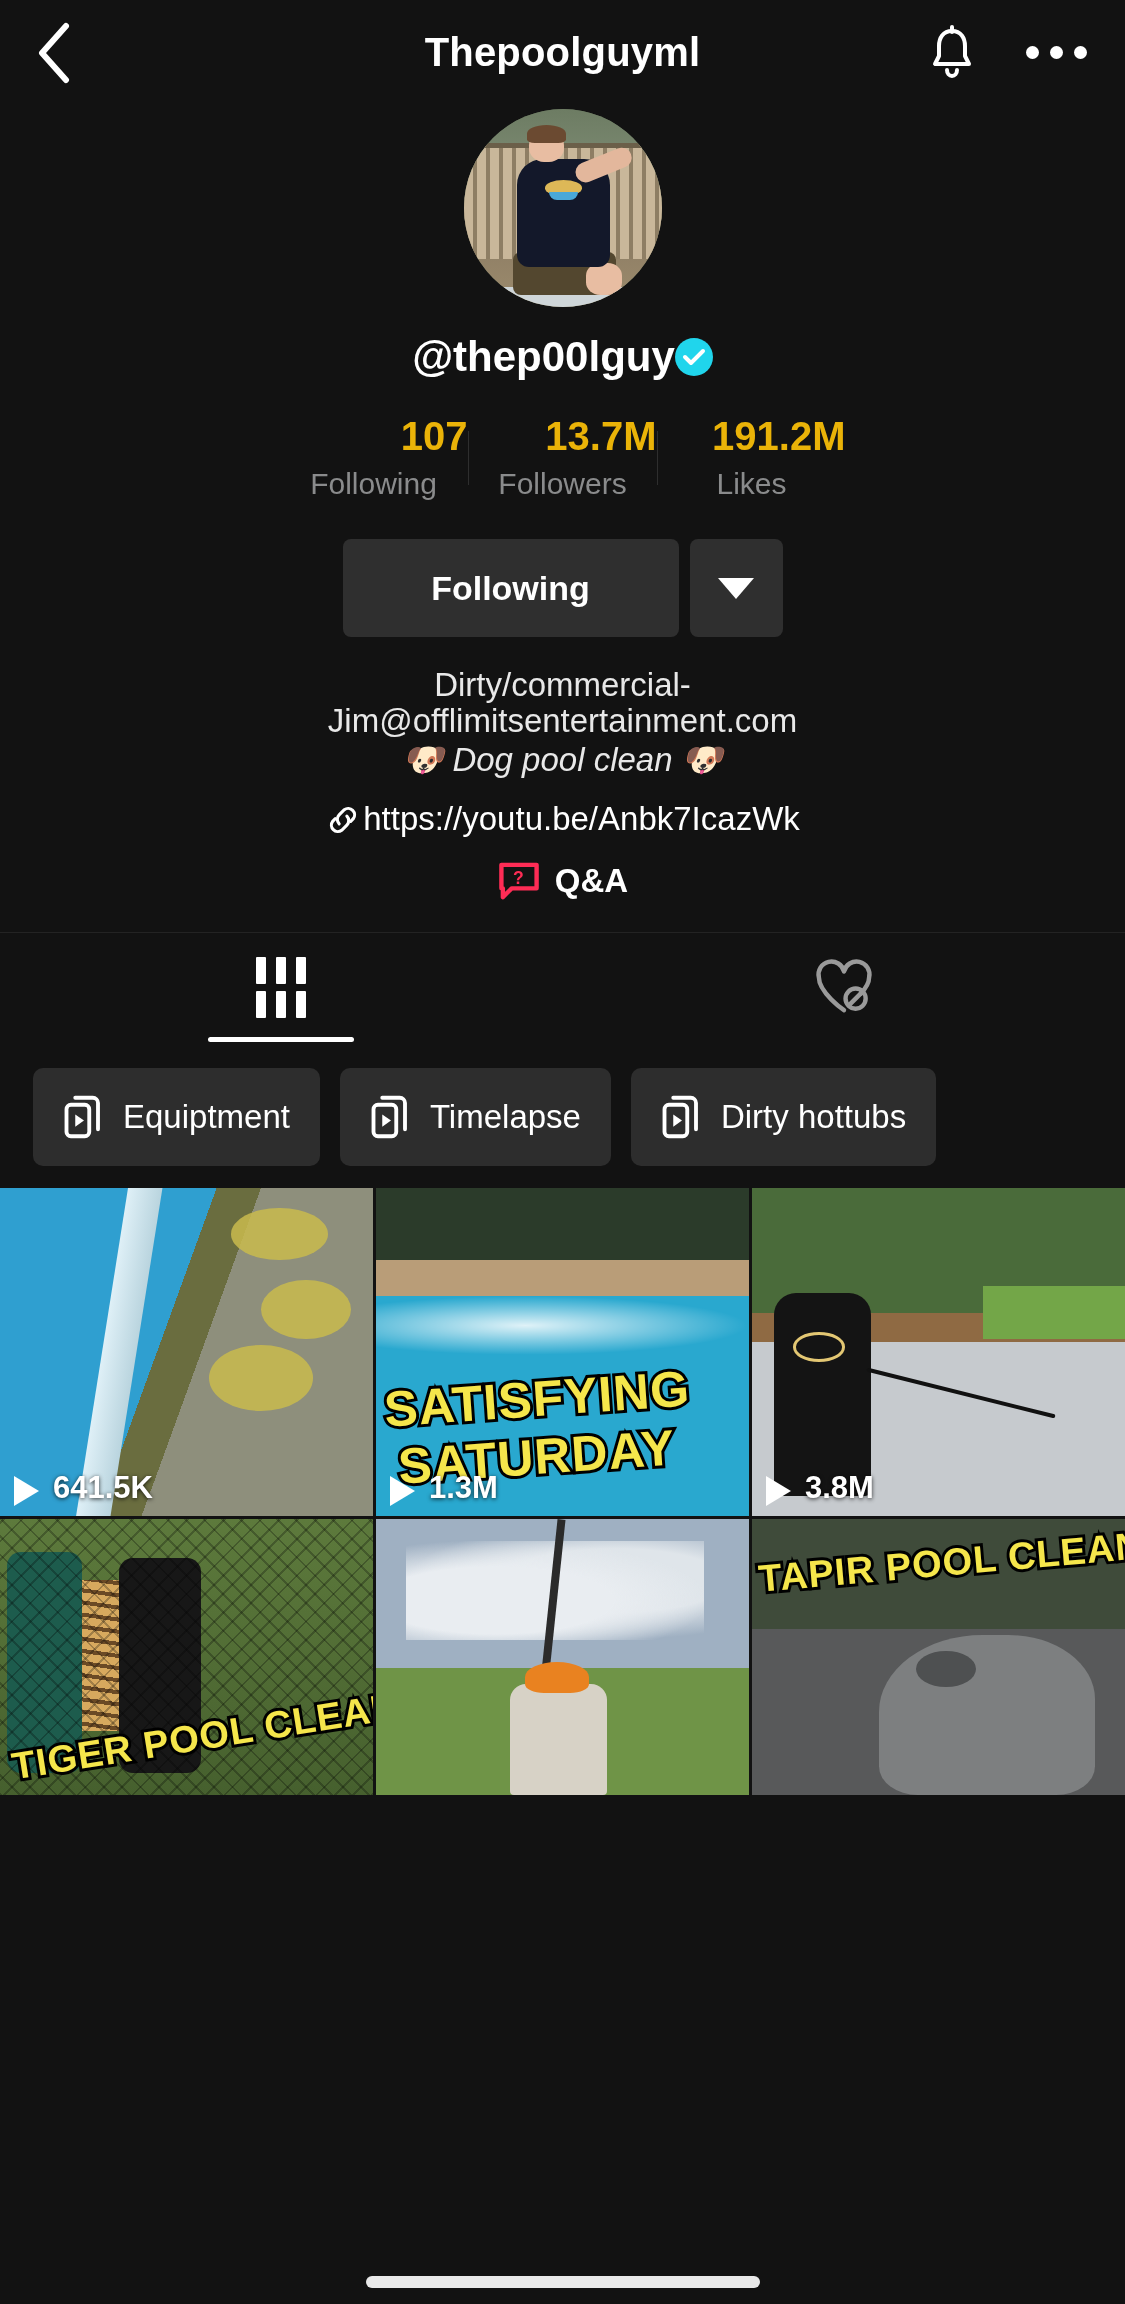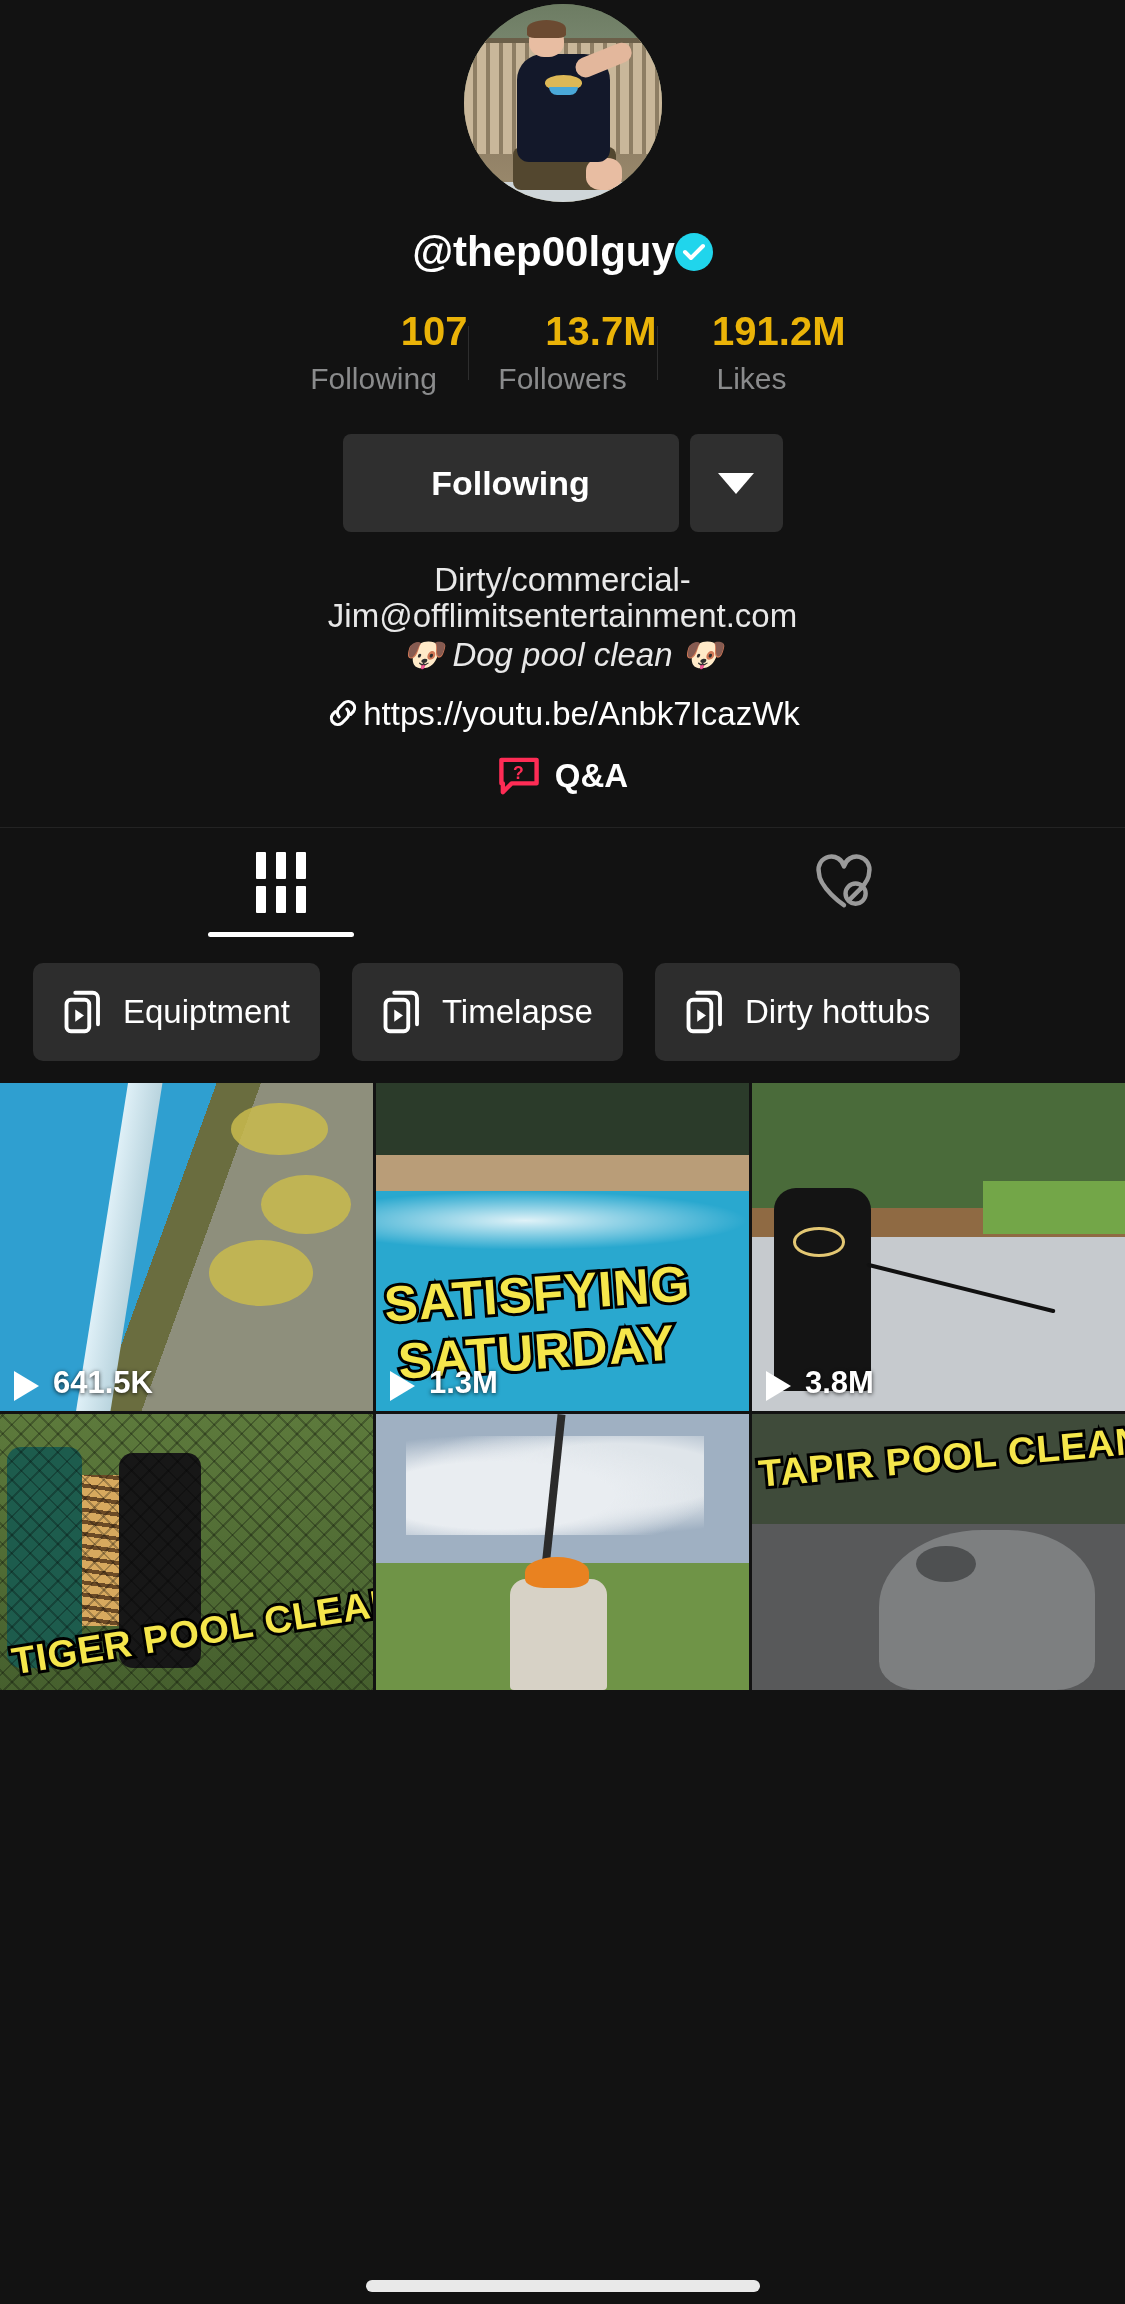--- a/index.html
+++ b/index.html
@@ -84,40 +84,40 @@
     width:93px; height:98px; background:#2f2f2f; border-radius:8px;
     display:flex; align-items:center; justify-content:center; cursor:pointer;
   }
   .caret { width:0;height:0; border-left:18px solid transparent;
     border-right:18px solid transparent; border-top:21px solid #fff; }
 
   
   .bio { margin-top:30px; padding:0 60px; text-align:center; }
   .bio-line { color:#e8e8e8; font-size:33px; line-height:1.08; }
   .bio-line.pets { margin-top:4px;font-style:italic; }
-  .link-row { display:flex; align-items:flex-start; justify-content:center;
+  .link-row { display:flex; align-items:flex-end; justify-content:center;
     gap:2px; margin-top:22px; cursor:pointer; }
   .link-text { color:#fff; font-size:33px; }
   .qa-row { display:flex; align-items:center; justify-content:center;
     gap:14px; margin-top:22px; cursor:pointer; }
   .qa-label { color:#fff; font-size:33px; font-weight:bold;}
 
   
   .tabs { margin-top:30px; border-top:1px solid #232323; height:110px;
     display:flex; }
   .tab { flex:1; display:flex; align-items:center; justify-content:center;
     position:relative; cursor:pointer; }
   .tab-underline { position:absolute; bottom:0; left:50%; transform:translateX(-50%);
     width:146px; height:5px; background:#fff; border-radius:3px; }
   .grid-ico { display:grid; grid-template-columns:repeat(3,10px);
     grid-template-rows:repeat(2,27px); gap:7px 10px;}
   .grid-ico i { background:#fff; display:block; border-radius:1px;}
 
   
-  .chips { display:flex; gap:32px; padding:26px 33px 22px; }
+  .chips { display:flex; gap:20px; padding:26px 33px 22px; }
   .chip { height:98px; background:#2d2d2d; border-radius:10px;
     display:flex; align-items:center; gap:18px; padding:0 30px;
     color:#fff; font-size:33px; white-space:nowrap; cursor:pointer;}
 
   
   .vgrid { display:grid; grid-template-columns:repeat(3,1fr); gap:3px; }
   .vcell { position:relative; height:328px; overflow:hidden; cursor:pointer;}
   .vcell.row2 { height:276px; }
   .views { position:absolute; left:14px; bottom:10px;
     display:flex; align-items:flex-end; gap:14px; z-index:5;
@@ -172,20 +172,42 @@
     background:#4e5051; border-radius:50%;}
 
   .home-bar { position:absolute; left:50%; transform:translateX(-50%);
     bottom:16px; width:394px; height:12px; background:#e9e9e9; border-radius:8px; z-index:30;}
 </style>
 </head>
 <body>
 
 <div class="phone">
 
+  <div class="header">
+    <div class="back-btn">
+      <svg width="40" height="62" viewBox="0 0 40 62" fill="none">
+        <path d="M32 4 L8 31 L32 58" stroke="#fff" stroke-width="6" stroke-linecap="round" stroke-linejoin="round"></path>
+      </svg>
+    </div>
+    <div class="header-title">Thepoolguyml</div>
+    <div class="header-right">
+      <div class="bell">
+        <svg width="48" height="56" viewBox="0 0 48 56" fill="none">
+          <path d="M24 6 C15 6 11 13 11 21 v10 l-4 8 h34 l-4 -8 V21 C37 13 33 6 24 6 Z" stroke="#fff" stroke-width="4" stroke-linejoin="round"></path>
+          <path d="M24 2 v5" stroke="#fff" stroke-width="4" stroke-linecap="round"></path>
+          <path d="M19 45 a5 6 0 0 0 10 0" stroke="#fff" stroke-width="4" stroke-linecap="round"></path>
+        </svg>
+      </div>
+      <div class="dots">
+        <i></i>
+          <i></i>
+          <i></i>
+      </div>
+    </div>
+  </div>
 
   <div class="avatar-wrap">
     <div class="avatar">
       <div class="av-sky"></div>
       <div class="av-fence"></div>
       <div class="av-fencetop"></div>
       <div class="av-ground"></div>
       <div class="av-legs"></div>
       <div class="av-knee"></div>
       <div class="av-body"></div>

